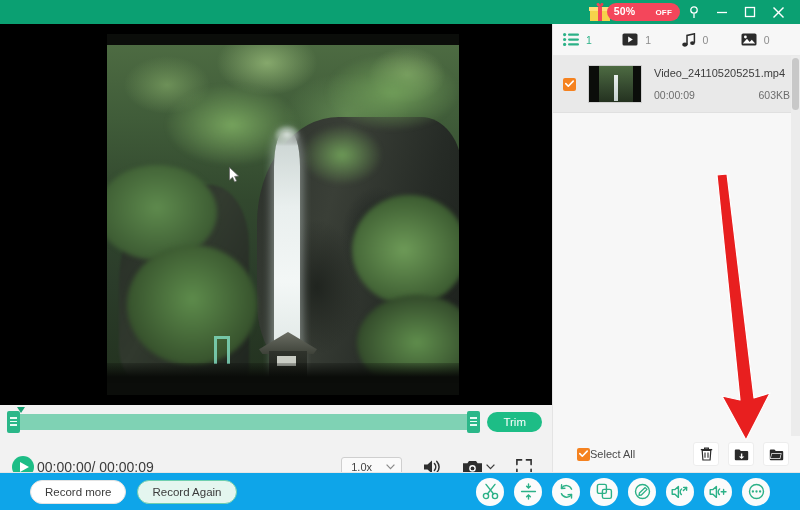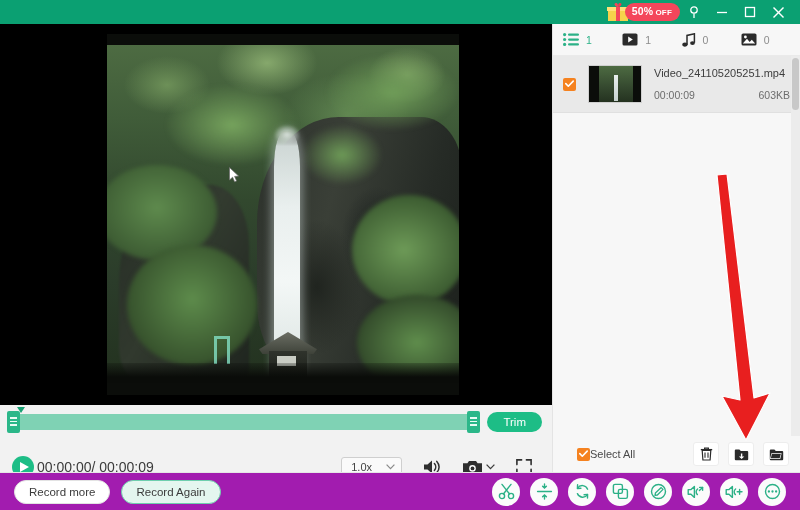--- a/index.html
+++ b/index.html
@@ -23,21 +23,21 @@
   .title-right {
     margin-left: auto; display: flex; align-items: center; height: 24px;
     padding-right: 8px; gap: 0px;
   }
   .gift-wrap { display: flex; align-items: center; margin-right: 2px; }
   .gift-icon { width: 22px; height: 20px; display: block; }
   .promo-badge {
     background: #f4465b; color: #fff; border-radius: 10px;
     font-size: 10.5px; font-weight: bold; padding: 2px 8px 2px 7px;
     margin-left: -6px; letter-spacing: .2px; line-height: 13px;
-    display: flex; align-items: baseline; gap: 2px;
+    display: flex; align-items: baseline; gap: 20px;
   }
   .promo-badge .off { font-size: 8px; font-weight: bold; }
   .win-btn {
     width: 28px; height: 24px; display: flex; align-items: center; justify-content: center;
     color: #ffffff;
   }
   .win-btn svg { display: block; }
 
   
   .player-area {
@@ -160,21 +160,21 @@
     display: flex; align-items: center; gap: 14px; border: 1px solid #cfcfcf;
     background: #fafafa; border-radius: 3px; padding: 3px 6px 3px 9px; font-size: 11px; color: #444;
   }
   .ctrl-icon { display: flex; align-items: center; color: #2f2f2f; }
   .ctrl-icon svg { display: block; }
   .cam-group { display: flex; align-items: center; gap: 4px; }
 
   
   .bottombar {
     position: absolute; left: 0; top: 472px; width: 800px; height: 38px;
-    background: #a21caf; display: flex; align-items: center; padding: 0 14px;
+    background: #0ea5e9; display: flex; align-items: center; padding: 0 30px;
     border-top: 1px solid #e6e6e6;
   }
   .pill {
     border-radius: 13px; font-size: 11.5px; padding: 5px 14px; font-family: inherit;
     background: #ffffff; border: 1px solid #e3e3e3; color: #3b3b3b; cursor: pointer;
   }
   .pill.accent { background: #e4f6ef; border: 1px solid #6fcfae; color: #3b3b3b; margin-left: 11px; }
   .tool-row { margin-left: auto; display: flex; align-items: center; gap: 10px; }
   .tool-btn {
     width: 28px; height: 28px; border-radius: 50%; background: #fbfbfb;

